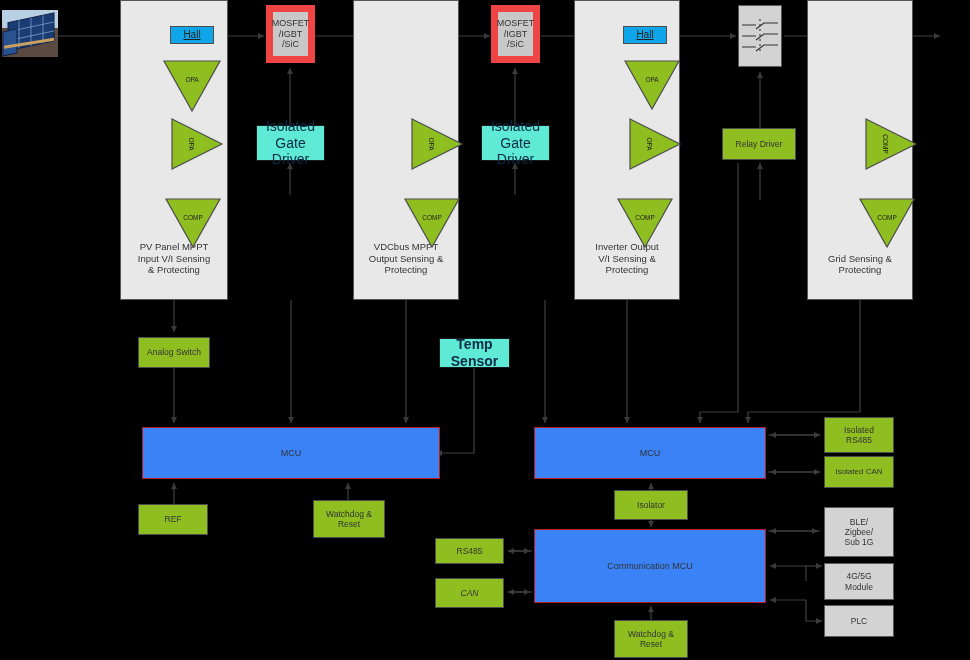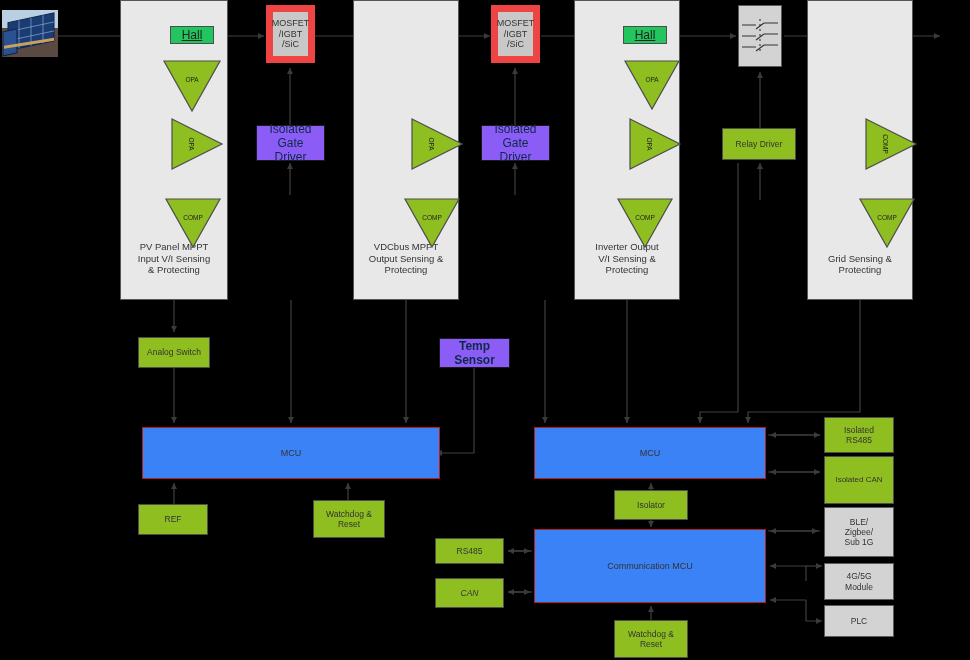--- a/index.html
+++ b/index.html
@@ -10,22 +10,22 @@
   svg.wires{position:absolute;left:0;top:0;width:970px;height:660px;pointer-events:none;}
 
   .blk{position:absolute;box-sizing:border-box;display:flex;align-items:center;
        justify-content:center;text-align:center;border:1px solid #3a3a3a;
        line-height:1.18;color:#333;z-index:3;}
   .panelbox{background:#e8e8e8;border:1px solid #555;color:#333;
             align-items:flex-end;padding-bottom:24px;font-size:9.5px;}
   .gray{background:#c8c8c8;border:7px solid #ef4444;font-size:9px;}
   .grayl{background:#d3d3d3;border:1px solid #5a5a5a;font-size:9px;}
   .green{background:#8fbe20;border:1px solid #4d4d4d;font-size:8.5px;}
-  .blue{background:#8b5cf6;border:1px solid #1a1a1a;color:#0d2a47;font-size:12px;}
-  .hall{background:#22c55e;border:1px solid #4d4d4d;font-size:12px;color:#222;text-decoration:underline;}
+  .blue{background:#5eead4;border:1px solid #1a1a1a;color:#0d2a47;font-size:14px;}
+  .hall{background:#0ea5e9;border:1px solid #4d4d4d;font-size:10px;color:#222;text-decoration:underline;}
   .mcu{background:#3b82f6;border:1px solid #b91c1c;font-size:9px;}
 
   .tri{position:absolute;z-index:4;}
   .tri svg{display:block;overflow:visible;}
   .tri .lbl{font-size:6.5px;fill:#1e1e1e;font-family:"Liberation Sans",sans-serif;}
 
   .solar{position:absolute;left:2px;top:10px;width:56px;height:47px;z-index:5;
          overflow:hidden;}
 </style>
 </head>
@@ -308,21 +308,21 @@
 
   <div class="blk green" style="left:435px;top:538px;width:69px;height:26px;">RS485</div>
 
   <div class="blk green" style="left:435px;top:578px;width:69px;height:30px;font-style:italic;">CAN</div>
 
   <div class="blk green" style="left:824px;top:417px;width:70px;height:36px;flex-direction:column;">
     <span>Isolated</span>
     <span>RS485</span>
   </div>
 
-  <div class="blk green" style="left:824px;top:456px;width:70px;height:48px;font-size:8px;">Isolated CAN</div>
+  <div class="blk green" style="left:824px;top:456px;width:70px;height:32px;font-size:8px;">Isolated CAN</div>
 
   <div class="blk grayl" style="left:824px;top:507px;width:70px;height:50px;flex-direction:column;font-size:8.5px;">
     <span>BLE/</span>
     <span>Zigbee/</span>
     <span>Sub 1G</span>
   </div>
 
   <div class="blk grayl" style="left:824px;top:563px;width:70px;height:37px;flex-direction:column;font-size:8.5px;">
     <span>4G/5G</span>
     <span>Module</span>

